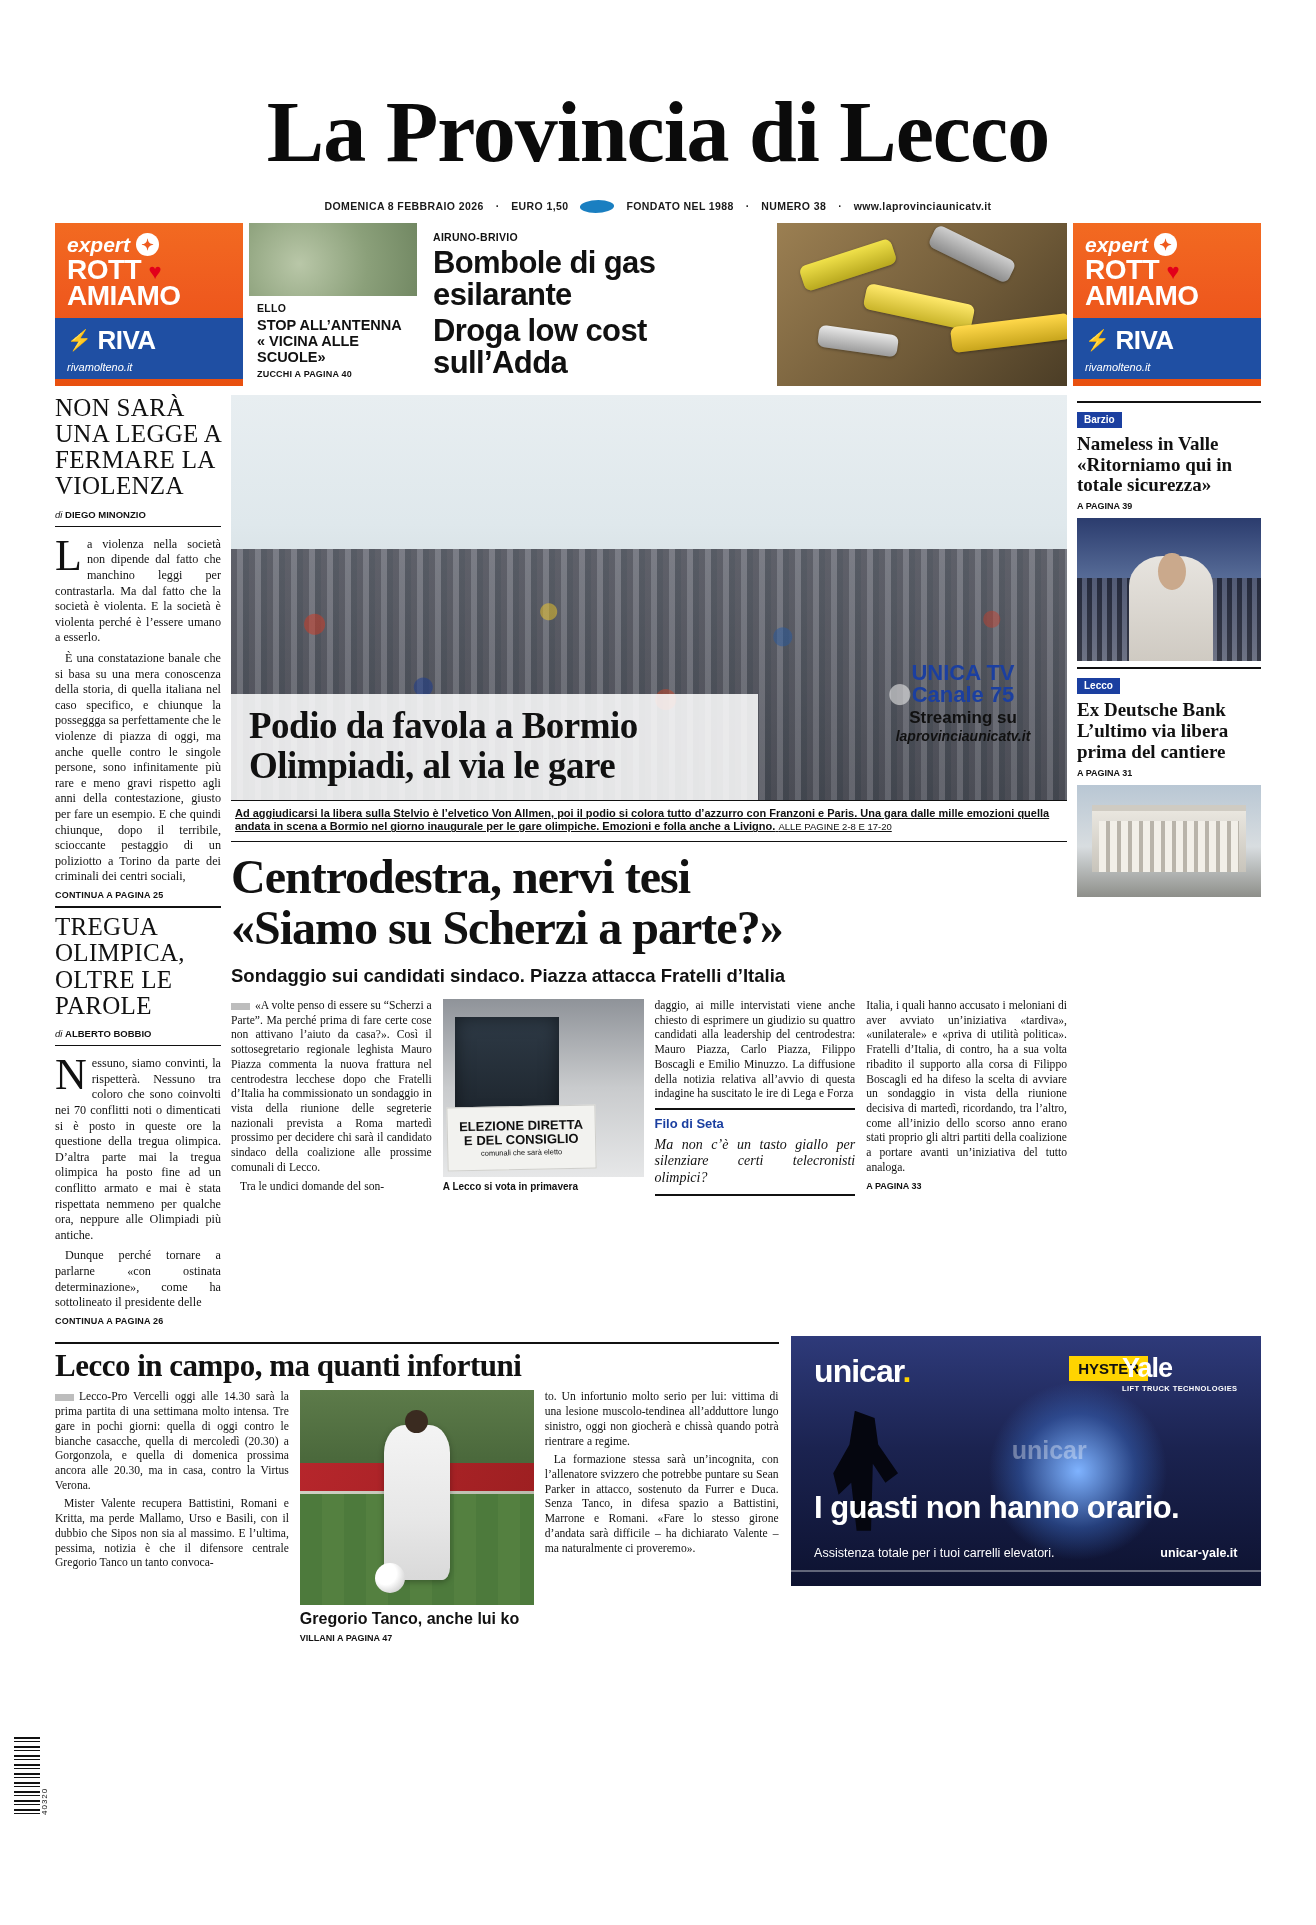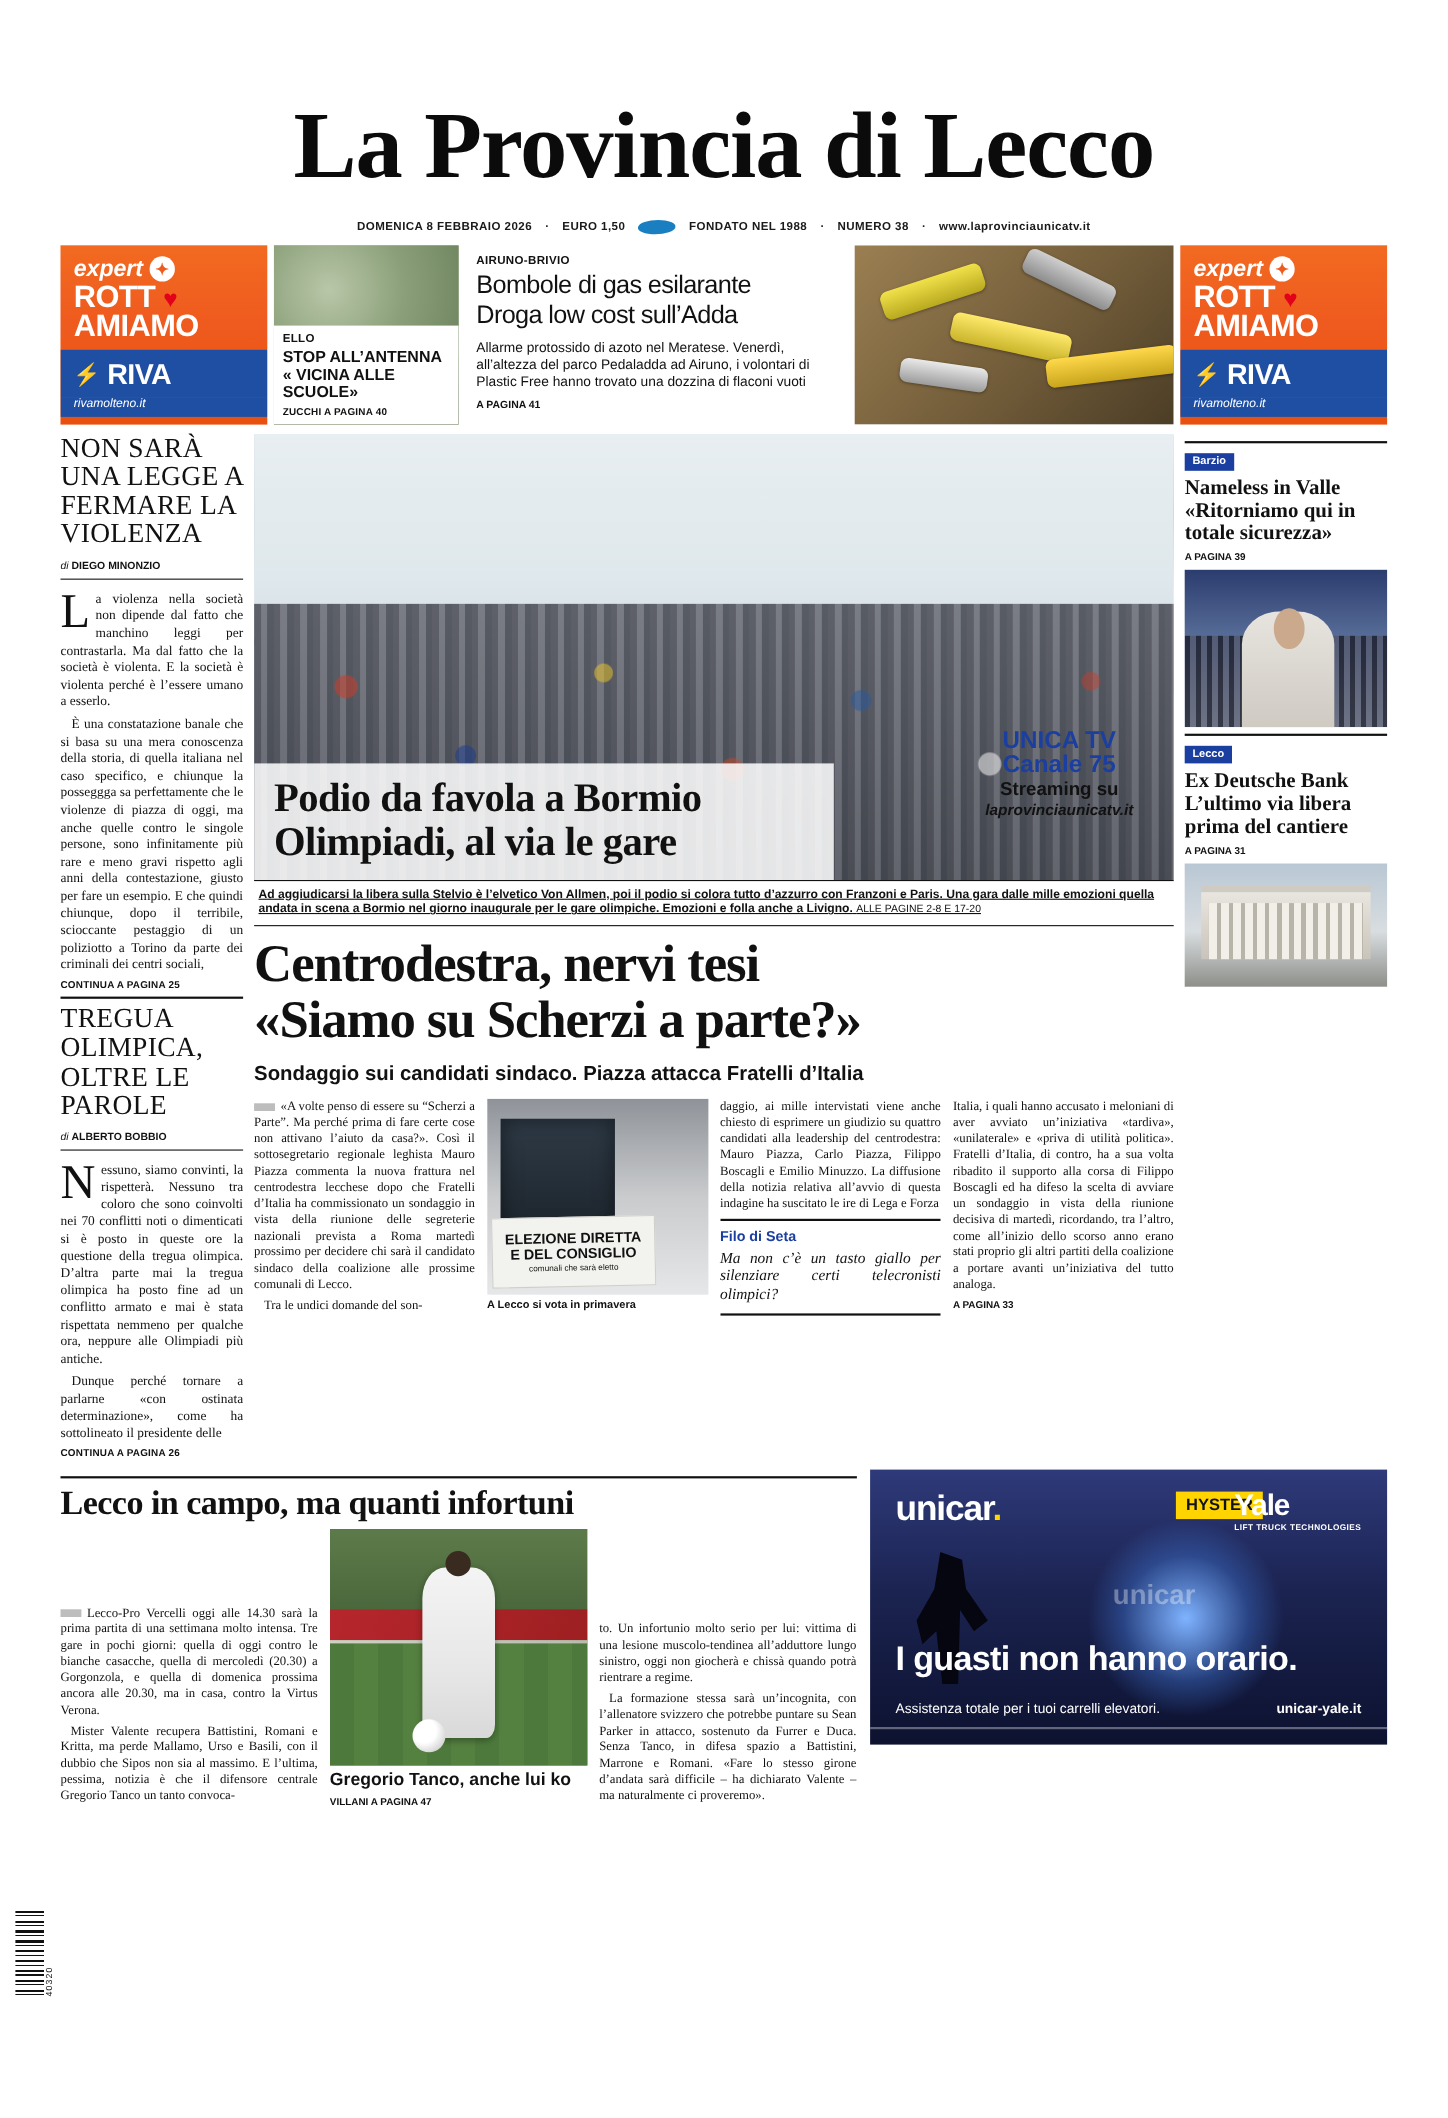--- a/index.html
+++ b/index.html
@@ -96,21 +96,21 @@
   .topcard .ref { font-size:9px; font-weight:700; letter-spacing:.2px; }
 
   .topmain {
     flex:1; height:163px; position:relative; display:flex;
     background:#fff; overflow:hidden;
   }
   .topmain .txt { width:55%; padding:8px 14px 6px 10px; }
   .topmain .kicker { font-family:"Liberation Sans", sans-serif; font-size:10.5px; font-weight:700; color:#111; letter-spacing:.3px;}
   .topmain h2 {
     margin:4px 0 0; font-family:"Liberation Sans", sans-serif;
-    font-size:23px; line-height:1.04; font-weight:400; letter-spacing:-0.6px;
+    font-size:31px; line-height:1.04; font-weight:700; letter-spacing:-0.6px;
   }
   .topmain p {
     margin:10px 0 0; font-size:12.5px; line-height:1.25; font-family:"Liberation Sans", sans-serif;
   }
   .topmain .ref { margin-top:8px; font-size:9.5px; font-weight:700; font-family:"Liberation Sans", sans-serif;}
   .topmain .img {
     flex:1; position:relative;
     background:
       linear-gradient(135deg,#9b7f52 0%, #6f5a38 60%, #4b3d26 100%);
     overflow:hidden;
@@ -283,21 +283,21 @@
   }
 
   
   .bottom { margin-top:10px; display:flex; gap:12px; }
   .bl { width:60%; }
   .br { flex:1; }
   .bl h2 {
     margin:0; font-family:"Liberation Serif", serif; font-weight:700;
     font-size:31px; line-height:1.05; letter-spacing:-0.5px;
   }
-  .bl-cols { margin-top:8px; display:flex; gap:11px;align-items:flex-end; }
+  .bl-cols { margin-top:8px; display:flex; gap:11px; }
   .bl-col { width:33.33%; font-size:11.6px; line-height:1.27; text-align:justify;}
   .bl-col p { margin:0 0 4px; text-indent:9px;}
   .bl-col p.first { text-indent:0; }
   .bl-photo { width:100%; height:215px; position:relative; overflow:hidden;
     background:linear-gradient(180deg,#5d7b4a 0%, #3e5c32 55%, #2f4a27 100%); }
   .bl-photo .pitch { position:absolute; left:0; right:0; bottom:0; height:52%;
     background:repeating-linear-gradient(90deg,#4d7a3c 0 22px,#548040 22px 44px); }
   .bl-photo .player {
     position:absolute; left:36%; top:16%; width:28%; height:72%;
     background:linear-gradient(180deg,#f4f4f4 0%, #e7e7e7 60%, #d9d9d9 100%);

